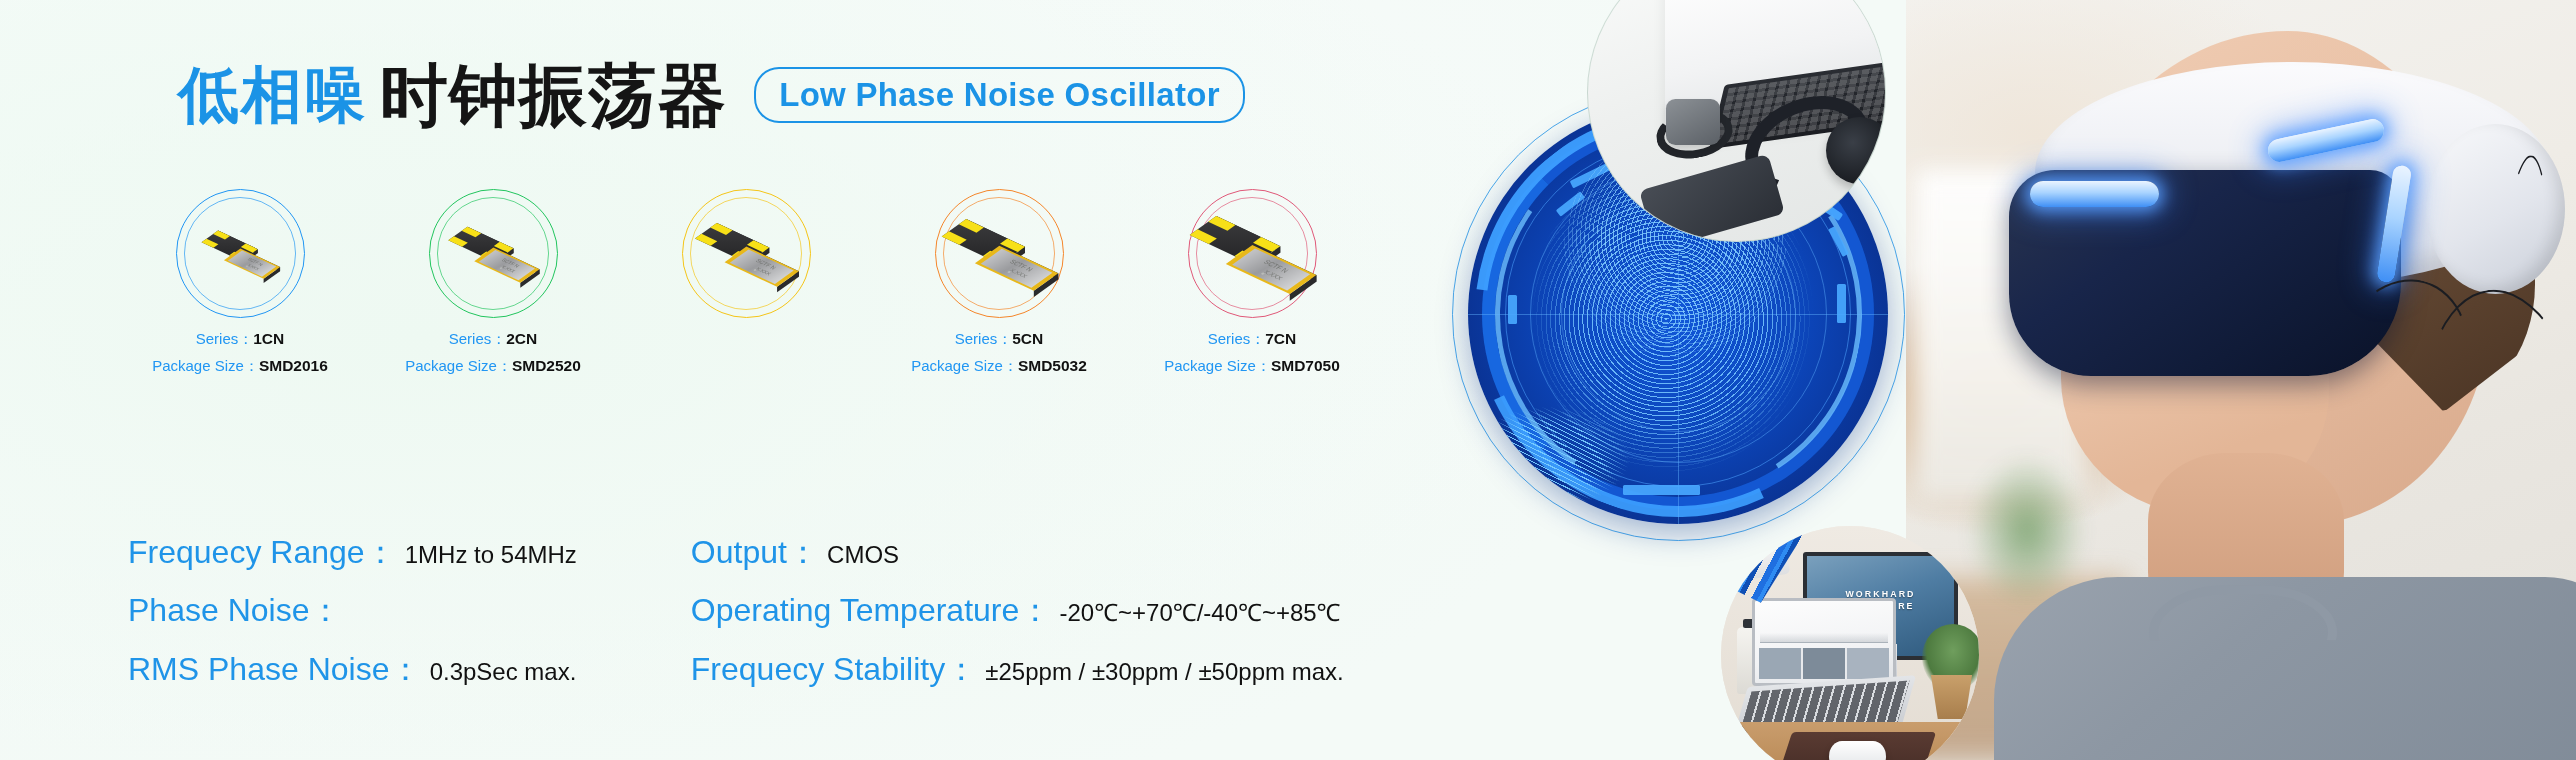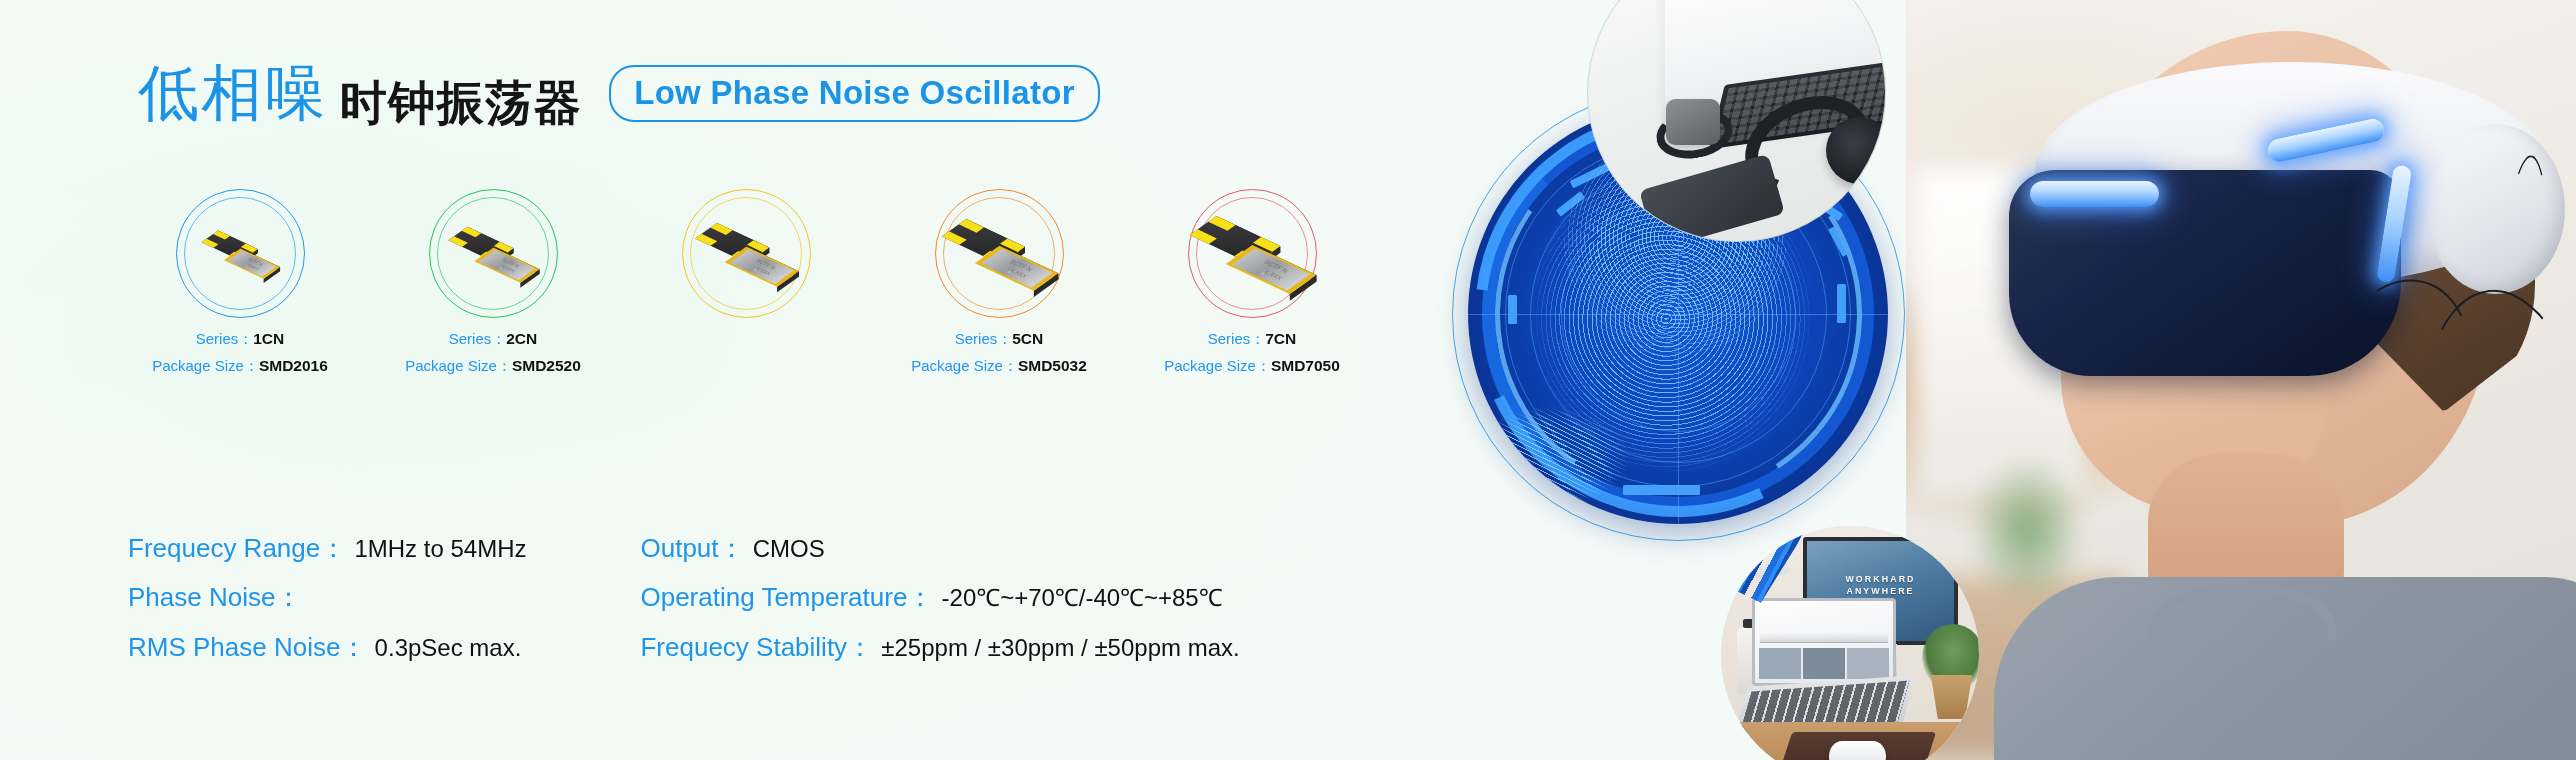--- a/index.html
+++ b/index.html
@@ -16,26 +16,26 @@
   
   .mint-wash{
     position:absolute; left:-103px; top:-103px; width:1752px; height:979px;
     background:radial-gradient(ellipse at 30% 45%, #eef9f2 0%, rgba(246,251,248,0) 70%);
     pointer-events:none;
   }
 
   
   .title-row{ position:absolute; left:138px; top:61px; display:flex; align-items:center; gap:0; }
   .t-cn-blue{
-    font-size:61px; font-weight:400; color:#1b93e6; letter-spacing:2.1px;
-    line-height:1; white-space:nowrap;
+    font-size:61px; font-weight:700; color:#1b93e6; letter-spacing:2.1px;
+    line-height:1; white-space:nowrap;margin-left:40px;
   }
   .t-cn-black{
-    font-size:47px; font-weight:700; color:#151515; letter-spacing:1.5px;
-    line-height:1; white-space:nowrap; margin-left:12.4px;margin-top:18px;
+    font-size:68px; font-weight:700; color:#151515; letter-spacing:1.5px;
+    line-height:1; white-space:nowrap; margin-left:12.4px;
   }
   .badge{
     margin-left:27px;
     border:2.6px solid #1b93e6;
     border-radius:25px;
     padding:8.8px 23px 10.8px;
     display:flex; align-items:center; justify-content:center;
     background:transparent;
   }
   .badge span{
@@ -66,21 +66,21 @@
   .labels{ margin-top:10.3px; text-align:center; line-height:1.45; white-space:nowrap; }
   .lbl{ font-size:15px; color:#2196f3; font-weight:400; }
   .val{ font-size:15.5px; color:#111; font-weight:700; }
   .row2{ margin-top:4.6px; }
 
   
   .specs{ position:absolute; left:128px; top:531px; display:flex; gap:0; }
   .spec-col{ display:flex; flex-direction:column; gap:14.4px; }
   .spec-col.right{ margin-left:114px; }
   .spec-line{ display:flex; align-items:baseline; white-space:nowrap; }
-  .spec-lbl{ font-size:26px; color:#1f94e8; font-weight:400; }
+  .spec-lbl{ font-size:32px; color:#1f94e8; font-weight:400; }
   .spec-val{ font-size:24px; color:#111; font-weight:400; margin-left:8.2px; }
 
   
   .right-art{ position:absolute; left:1391px; top:0; width:1248px; height:760px; overflow:hidden; }
 
   
   .vr-photo{
     position:absolute; left:515px; top:0; width:733px; height:760px;
     overflow:hidden;
     background:
@@ -275,21 +275,21 @@
   }
 
   
   .inset-bot{
     position:absolute; left:330px; top:526px; width:258px; height:258px;
     border-radius:50%; overflow:hidden;
     background:linear-gradient(160deg,#f3efe9 0%,#e9e3da 50%,#ded6cb 100%);
   }
   .ib-wall{ position:absolute; inset:0; background:linear-gradient(180deg,#efeae3 0%,#e2dbd1 100%); }
   .ib-imac{
-    position:absolute; left:82px; top:11px; width:155px; height:108px;
+    position:absolute; left:82px; top:26px; width:155px; height:108px;
     background:linear-gradient(160deg,#7aa0bd 0%,#4f7da3 45%,#2f5a7e 100%);
     border:4.6px solid #2b2f35; border-radius:3.1px;
   }
   .ib-imac-txt{
     position:absolute; left:0; right:0; top:32px; text-align:center;
     color:#fff; font-size:8.8px; letter-spacing:2.1px; font-weight:700; line-height:1.4;
     text-shadow:0 0.5px 1.5px rgba(0,0,0,.4);
   }
   .ib-stand{
     position:absolute; left:144px; top:118px; width:32px; height:38px;

